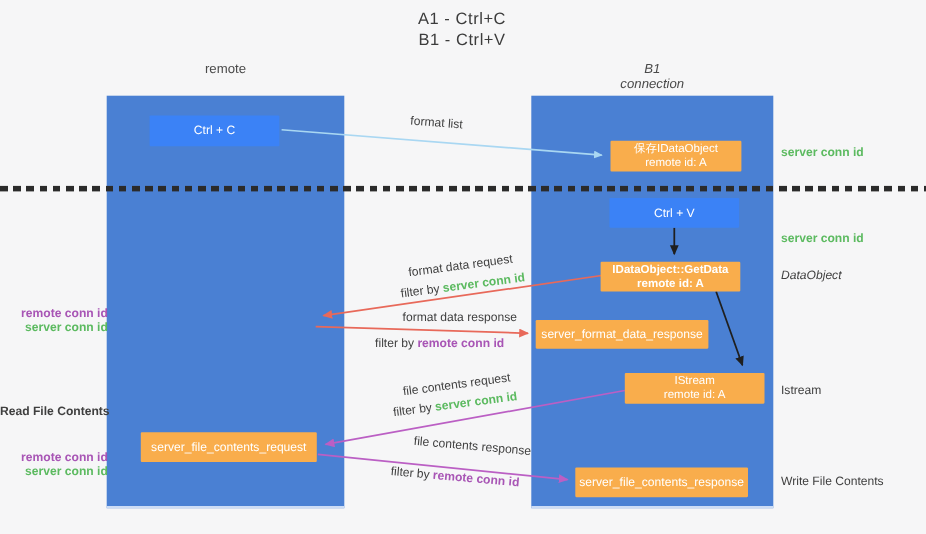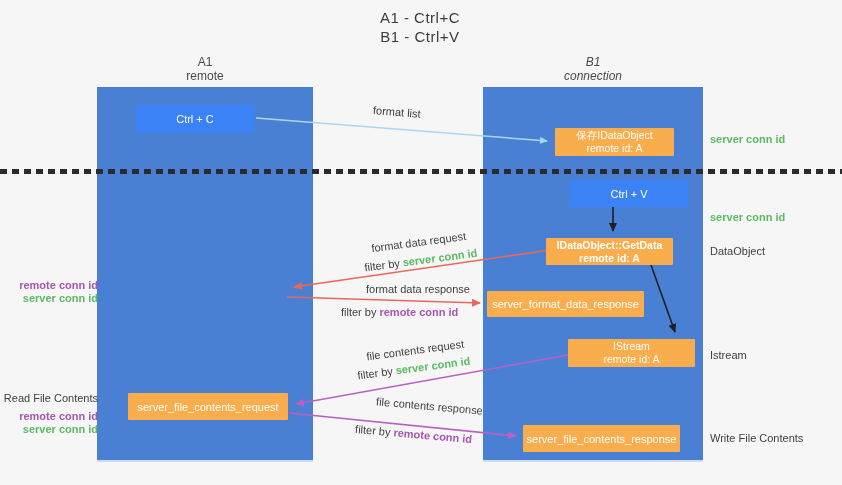--- a/index.html
+++ b/index.html
@@ -43,21 +43,21 @@
     align-items: center; justify-content: center;
     color: #ffffff; text-align: center; border-radius: 1px;
   }
   .node.green  { background: #3b82f6; }
   .node.orange { background: #f9ad4c; }
   .fs11 { font-size: 11px; }
   .two-line { font-size: 10.5px; line-height: 13px; }
 
   .n-ctrl-c   { left:136px; top:105px; width:118px; height:28px; }
   .n-save     { left:555px; top:128px; width:119px; height:28px; }
-  .n-ctrl-v   { left:570px; top:180px; width:118px; height:27px; }
+  .n-ctrl-v   { left:554px; top:180px; width:118px; height:27px; }
   .n-getdata  { left:546px; top:238px; width:127px; height:27px;font-weight:bold; }
   .n-istream  { left:568px; top:339px; width:127px; height:28px; }
   .n-fmt-req  { left:130px; top:277px; width:156px; height:26px; }
   .n-fmt-res  { left:487px; top:291px; width:157px; height:26px; }
   .n-file-req { left:128px; top:393px; width:160px; height:27px; }
   .n-file-res { left:523px; top:425px; width:157px; height:27px; }
 
   .lbl {
     position: absolute; font-size: 11px; color: #3f3f3f; white-space: nowrap;
   }
@@ -106,21 +106,20 @@
     <line x1="568" y1="355" x2="296" y2="404" stroke="#bb5fc4" stroke-width="1.6" marker-end="url(#mmag)"></line>
     <line x1="289" y1="413" x2="516" y2="436" stroke="#bb5fc4" stroke-width="1.6" marker-end="url(#mmag)"></line>
   </svg>
 
   <div class="title-block">
     <div>A1 - Ctrl+C</div>
     <div>B1 - Ctrl+V</div>
   </div>
 
   <div class="col-header a">
-    <div>A1</div>
     <div>remote</div>
   </div>
   <div class="col-header b">
     <div>B1</div>
     <div>connection</div>
   </div>
 
   <div class="node green fs11 n-ctrl-c">Ctrl + C</div>
 
   <div class="node orange two-line n-save">
@@ -161,23 +160,23 @@
     <span class="sp">filter by</span><span class="green-text">server conn id</span>
   </div>
 
   <div class="lbl rot-pos5" style="left:376px; top:400px;">file contents response</div>
   <div class="lbl rot-pos5" style="left:355px; top:428px;">
     <span class="sp">filter by</span><span class="purple-text">remote conn id</span>
   </div>
 
   <div class="lbl side-right green-text" style="top:133px;">server conn id</div>
   <div class="lbl side-right green-text" style="top:211px;">server conn id</div>
-  <div class="lbl side-right" style="top:245px;">DataObject</div>
+  <div class="lbl side-right" style="top:245px;font-style:italic;">DataObject</div>
   <div class="lbl side-right" style="top:349px;">Istream</div>
   <div class="lbl side-right" style="top:432px;">Write File Contents</div>
 
   <div class="lbl side-left purple-text" style="top:279px;">remote conn id</div>
   <div class="lbl side-left green-text" style="top:292px;">server conn id</div>
-  <div class="lbl side-left" style="top:392px;">Read File Contents</div>
+  <div class="lbl side-left" style="top:368px;font-weight:bold;">Read File Contents</div>
   <div class="lbl side-left purple-text" style="top:410px;">remote conn id</div>
   <div class="lbl side-left green-text" style="top:423px;">server conn id</div>
 
 </div>
 
 </body></html>

